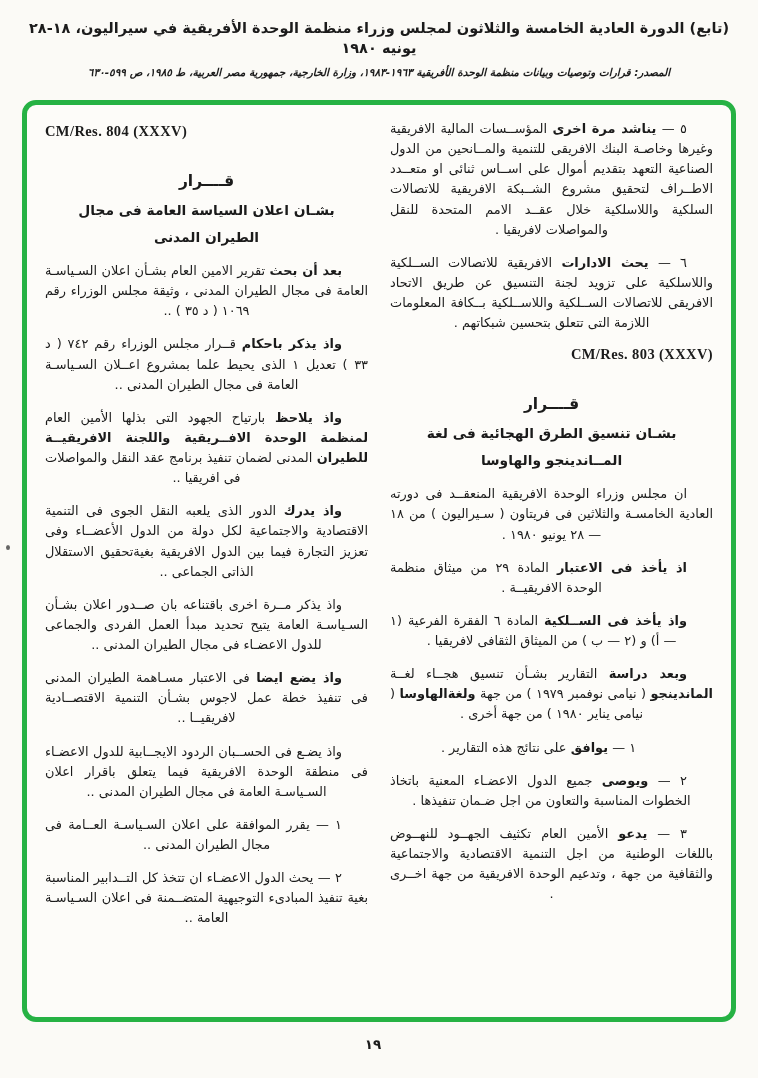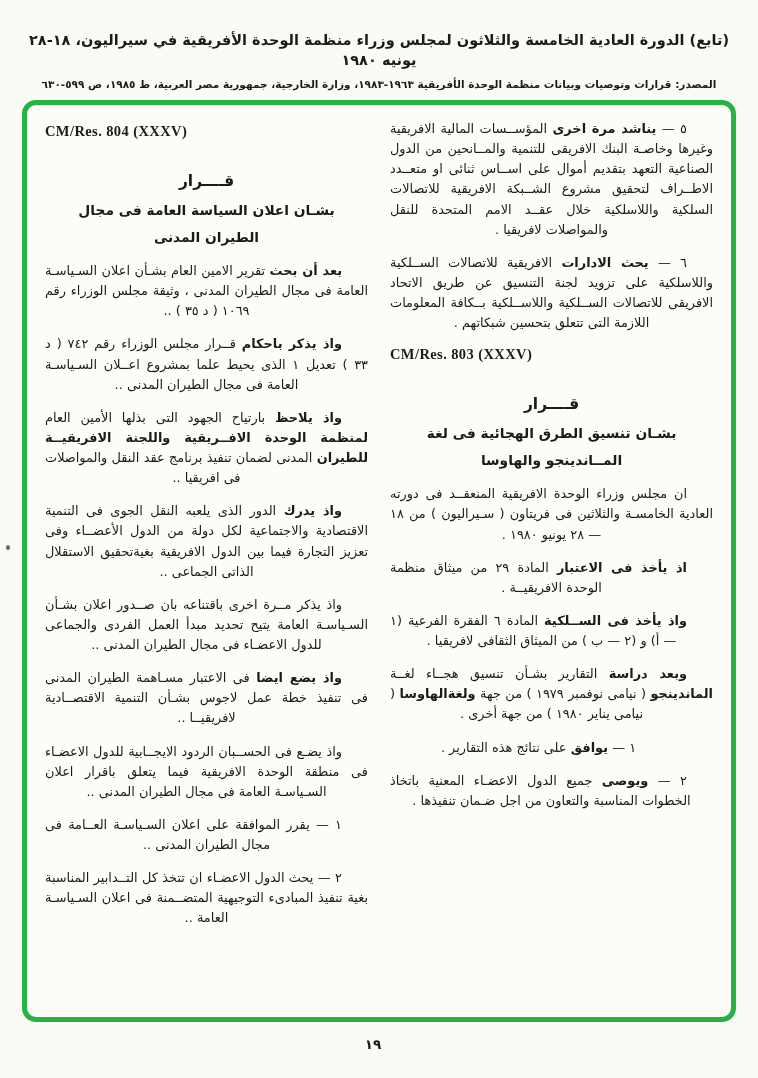--- a/index.html
+++ b/index.html
@@ -2,39 +2,39 @@
 <html lang="ar"><head>
 <meta charset="utf-8">
 <style>
   html,body{margin:0;padding:0;}
   body{
     width:758px;height:1078px;position:relative;overflow:hidden;
     background:#fbfaf6;color:#1b1b1b;
     font-family:"DejaVu Sans",sans-serif;
   }
   .page-header{
-    position:absolute;top:30px;left:28px;right:28px;
+    position:absolute;top:18px;left:28px;right:28px;
     direction:rtl;text-align:center;
   }
   .session-line{font-size:14.5px;font-weight:bold;line-height:1.4;}
-  .source-line{font-size:10.5px;font-weight:bold;margin-top:7px;letter-spacing:.2px;}
+  .source-line{font-size:10.5px;font-weight:bold;margin-top:7px;letter-spacing:.2px;font-style:italic;}
   .content-box{
     position:absolute;top:100px;left:22px;width:714px;height:922px;
     box-sizing:border-box;border:5px solid #26b244;border-radius:14px;
     padding:14px 18px 8px;background:#fdfcf9;
   }
   .columns{display:flex;flex-direction:row;direction:rtl;gap:22px;height:100%;}
   .col{flex:1;overflow:hidden;direction:rtl;}
   .blk{direction:rtl;}
   .blk.ref{
     direction:ltr;text-align:left;
     font-family:"Liberation Serif",serif;font-weight:bold;
     font-size:14.5px;letter-spacing:.4px;margin:4px 0 8px;
   }
-  .col .blk.ref:not(:first-child){margin-top:1px;}
+  .col .blk.ref:not(:first-child){margin-top:1px;text-align:right;}
   .blk.title{text-align:center;font-weight:bold;font-size:15.5px;margin:32px 0 12px;}
   .blk.subtitle{text-align:center;font-weight:bold;font-size:13.8px;margin:11px 0;}
   .blk.subtitle + .blk.para{margin-top:16px;}
   .blk.para{
     text-align:justify;text-align-last:center;text-indent:26px;
     font-size:12.9px;line-height:1.56;margin:0 0 13px;
   }
   .blk.para b{font-weight:bold;}
   .page-number{
     position:absolute;top:1036px;left:0;right:12px;
@@ -61,20 +61,21 @@
         <div class="blk ref">CM/Res. 803  (XXXV)</div>
         <div class="blk title">قــــرار</div>
         <div class="blk subtitle">بشـان تنسيق الطرق الهجائية فى لغة</div>
         <div class="blk subtitle">المــاندينجو والهاوسا</div>
         <div class="blk para">ان مجلس وزراء الوحدة الافريقية المنعقــد فى دورته العادية الخامسـة والثلاثين فى فريتاون ( سـيراليون ) من ١٨ — ٢٨ يونيو ١٩٨٠ .</div>
         <div class="blk para"><b>اذ يأخذ فى الاعتبار</b> المادة ٢٩ من ميثاق منظمة الوحدة الافريقيــة .</div>
         <div class="blk para"><b>واذ يأخذ فى الســلكية</b> المادة ٦ الفقرة الفرعية (١ — أ) و (٢ — ب ) من الميثاق الثقافى لافريقيا .</div>
         <div class="blk para"><b>وبعد دراسة</b> التقارير بشـأن تنسيق هجــاء لغــة <b>الماندينجو</b> ( نيامى نوفمبر ١٩٧٩ ) من جهة <b>ولغةالهاوسا</b> ( نيامى يناير ١٩٨٠ ) من جهة أخرى .</div>
         <div class="blk para">١ — <b>يوافق</b> على نتائج هذه التقارير .</div>
         <div class="blk para">٢ — <b>ويوصى</b> جميع الدول الاعضـاء المعنية باتخاذ الخطوات المناسبة والتعاون من اجل ضـمان تنفيذها .</div>
+        <div class="blk para">٣ — <b>يدعو</b> الأمين العام تكثيف الجهــود للنهــوض باللغات الوطنية من اجل التنمية الاقتصادية والاجتماعية والثقافية من جهة ، وتدعيم الوحدة الافريقية من جهة اخــرى .</div>
       </div>
     <div class="col">
         <div class="blk ref">CM/Res. 804  (XXXV)</div>
         <div class="blk title">قــــرار</div>
         <div class="blk subtitle">بشـان اعلان السياسة العامة فى مجال</div>
         <div class="blk subtitle">الطيران المدنى</div>
         <div class="blk para"><b>بعد أن بحث</b> تقرير الامين العام بشـأن اعلان السـياسـة العامة فى مجال الطيران المدنى ، وثيقة مجلس الوزراء رقم ١٠٦٩ ( د ٣٥ ) ..</div>
         <div class="blk para"><b>واذ يذكر باحكام</b> قــرار مجلس الوزراء رقم ٧٤٢ ( د ٣٣ ) تعديل ١ الذى يحيط علما بمشروع اعــلان السـياسـة العامة فى مجال الطيران المدنى ..</div>
         <div class="blk para"><b>واذ يلاحظ</b> بارتياح الجهود التى بذلها الأمين العام <b>لمنظمة الوحدة الافــريقية واللجنة الافريقيــة للطيران</b> المدنى لضمان تنفيذ برنامج عقد النقل والمواصلات فى افريقيا ..</div>
         <div class="blk para"><b>واذ يدرك</b> الدور الذى يلعبه النقل الجوى فى التنمية الاقتصادية والاجتماعية لكل دولة من الدول الأعضــاء وفى تعزيز التجارة فيما بين الدول الافريقية بغيةتحقيق الاستقلال الذاتى الجماعى ..</div>

